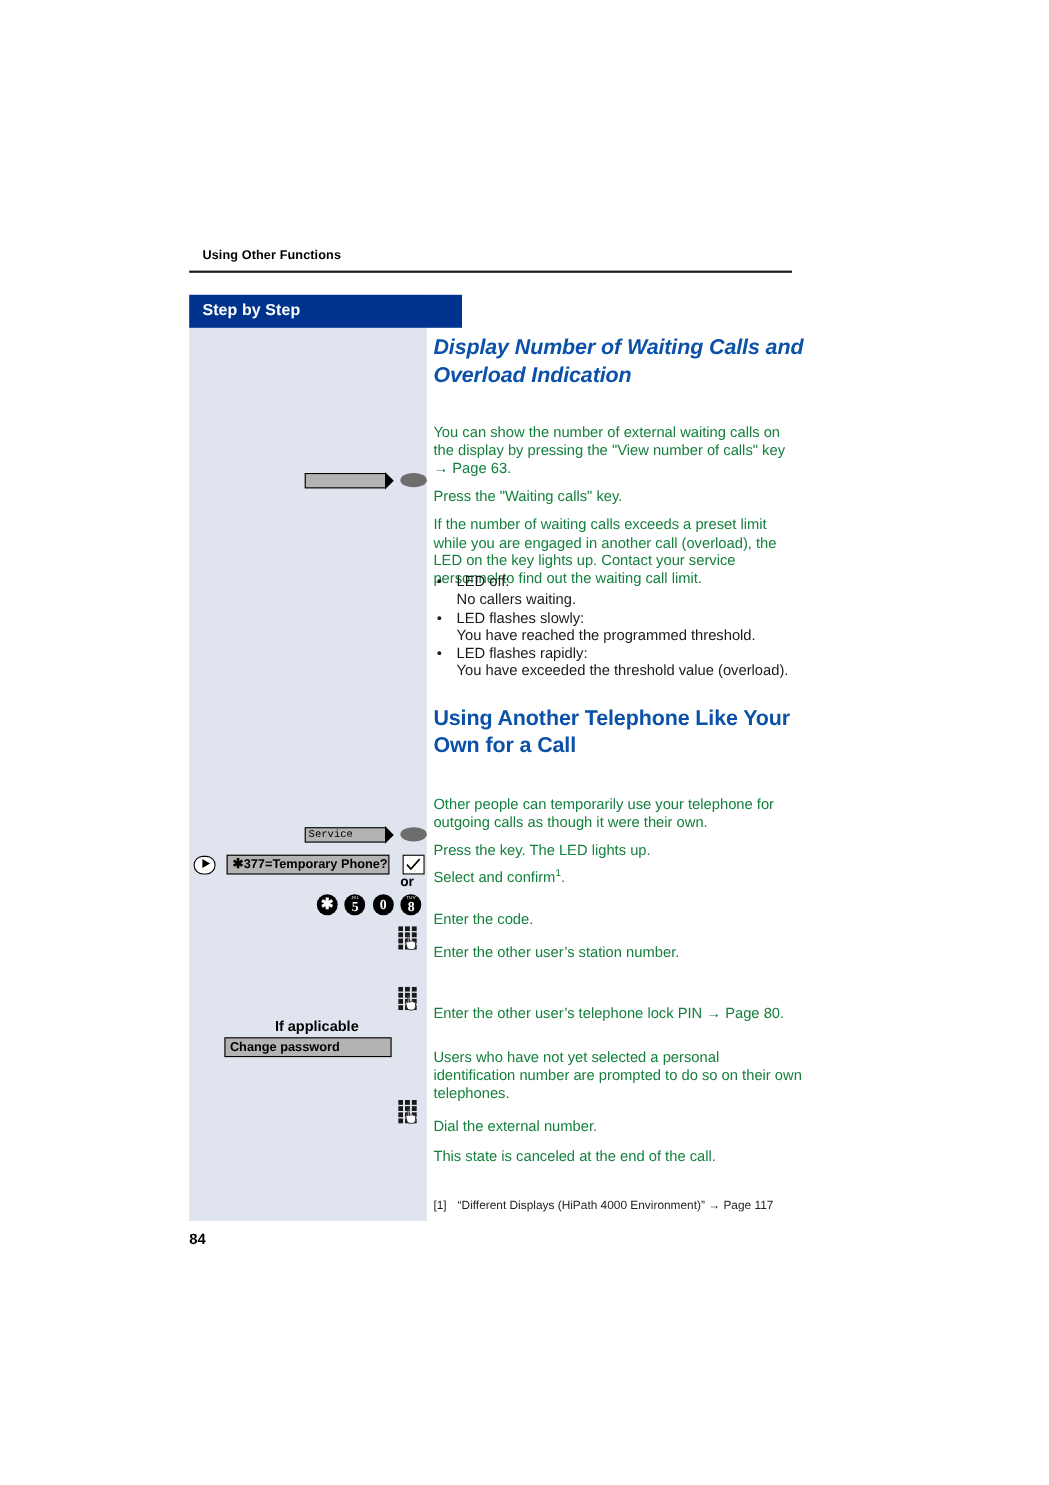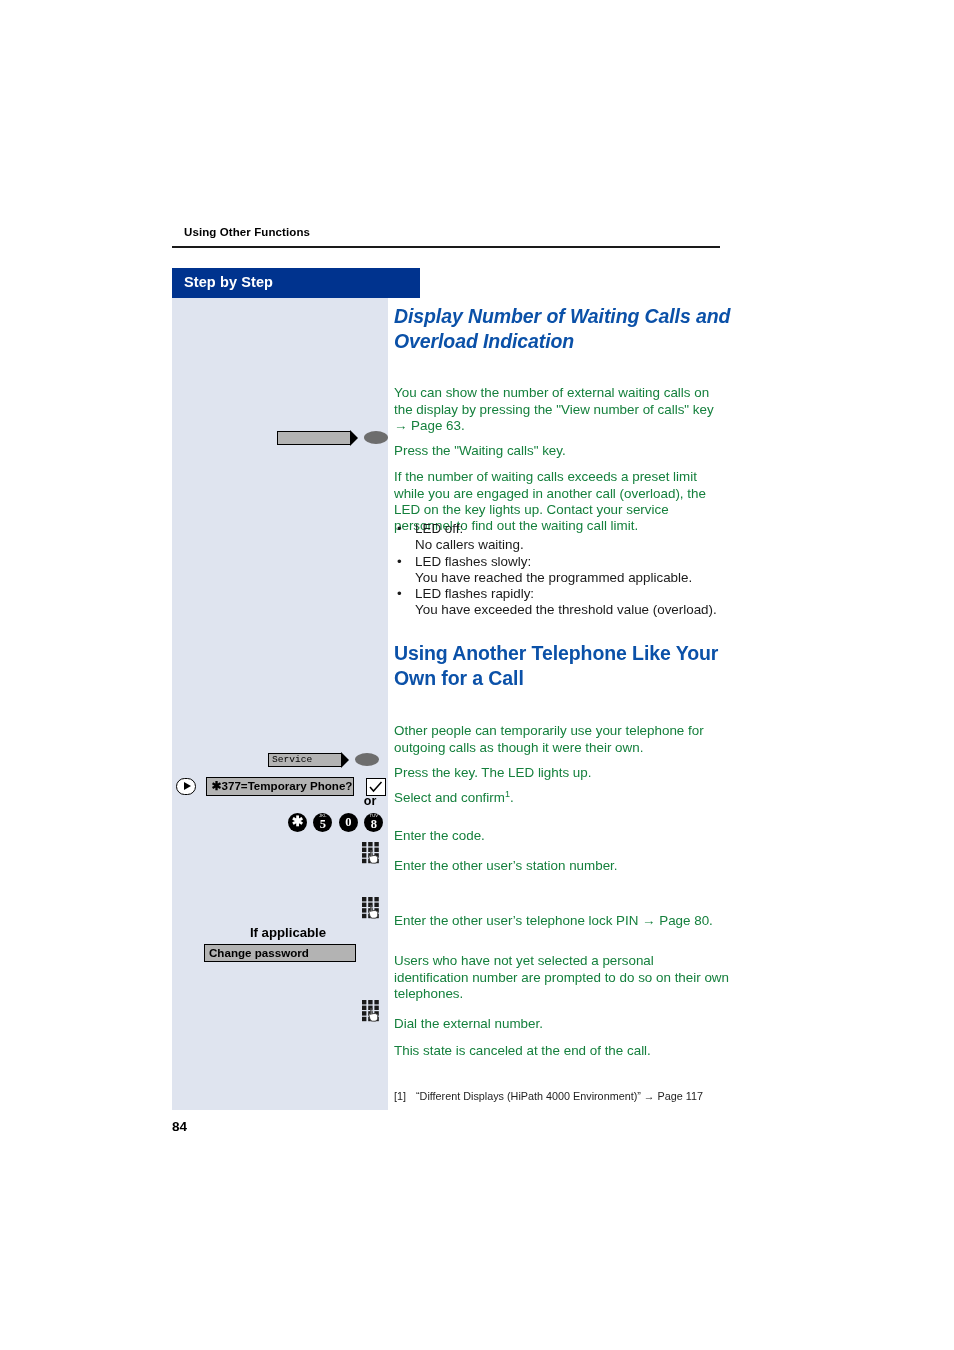--- a/index.html
+++ b/index.html
@@ -298,34 +298,34 @@
 
   <ul class="bullets" style="position:absolute; left:394px; top:521px; width:340px;">
     <li>
       <span class="dot">•</span>
       <span>LED off:</span>
       <span class="sub">No callers waiting.</span>
     </li>
     <li>
       <span class="dot">•</span>
       <span>LED flashes slowly:</span>
-      <span class="sub">You have reached the programmed applicable.</span>
+      <span class="sub">You have reached the programmed threshold.</span>
     </li>
     <li>
       <span class="dot">•</span>
       <span>LED flashes rapidly:</span>
       <span class="sub">You have exceeded the threshold value (overload).</span>
     </li>
   </ul>
 
   <h1 class="section" style="position:absolute; left:394px; top:641px; width:340px;">Using Another Telephone Like Your Own for a Call</h1>
 
   <p class="tb" style="left:394px; top:710px; width:336px;">Other people can temporarily use your telephone for outgoing calls as though it were their own.</p>
 
-  <div class="lc" style="left:268px; top:750px; width:120px; ">
+  <div class="lc" style="left:268px; top:750px; width:120px; text-align:right;">
     <span class="fkey" style="width:74px;">
       <span class="tip"></span>
       <span class="lbl">Service</span>
     </span>
     <span class="led"></span>
   </div>
 
   <p class="tb" style="left:394px; top:752px; width:330px;">Press the key. The LED lights up.</p>
 
   <div class="lc" style="left:176px; top:777px;">

